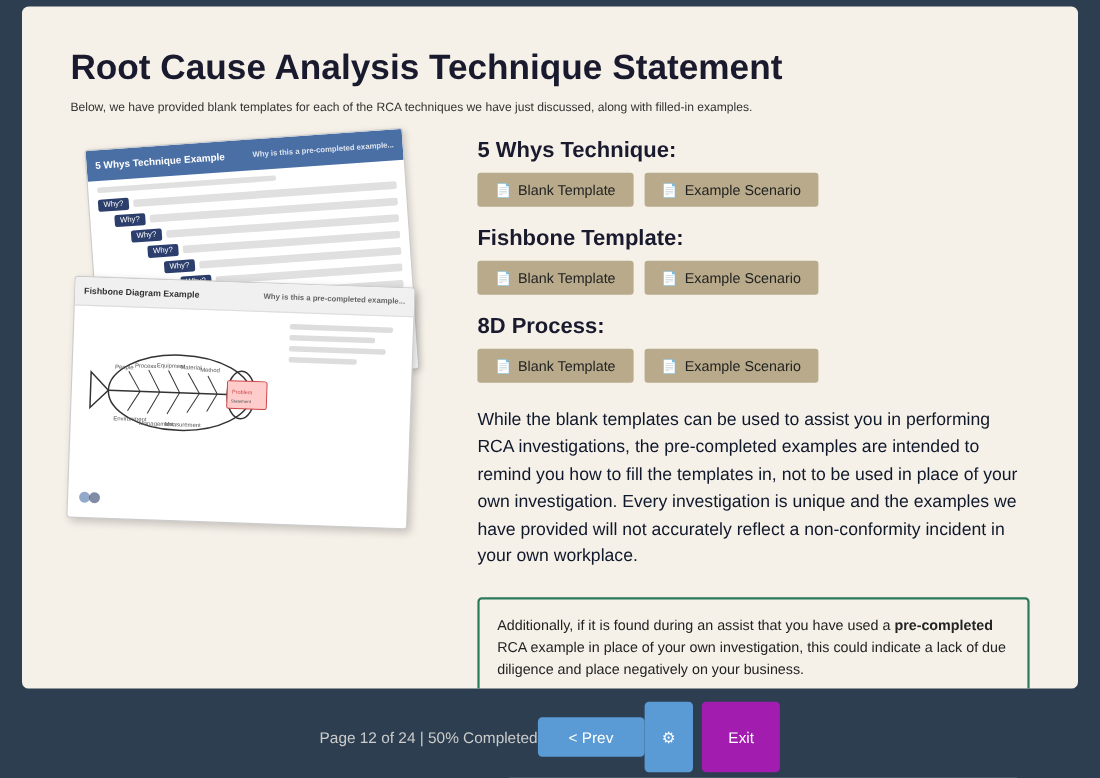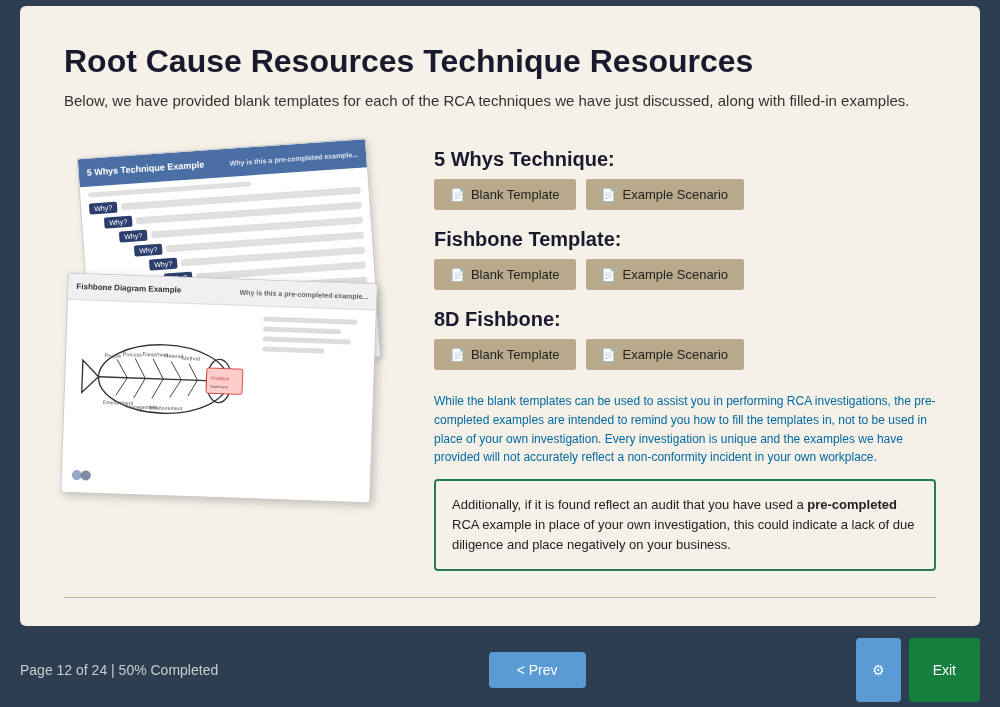--- a/index.html
+++ b/index.html
@@ -35,23 +35,23 @@
       overflow: hidden;
     }
     .slide-title {
       font-size: 32px;
       font-weight: bold;
       color: #1a1a2e;
       margin-bottom: 10px;
       line-height: 1.2;
     }
     .slide-subtitle {
-      font-size: 15px;
+      font-size: 11px;
       color: #333;
-      margin-bottom: 36px;
+      margin-bottom: 20px;
       line-height: 1.5;
     }
     .content-area {
       display: flex;
       flex: 1;
       gap: 30px;
     }
     .left-panel {
       width: 340px;
       flex-shrink: 0;
@@ -193,44 +193,44 @@
       border-radius: 3px;
       display: flex;
       align-items: center;
       gap: 6px;
     }
     .pdf-icon {
       font-size: 12px;
       color: #555;
     }
     .info-text {
-      font-size: 12px;
-      color: #0369a1;
+      font-size: 16px;
+      color: #0f172a;
       line-height: 1.55;
       margin-top: 4px;
-      margin-bottom: 12px;
+      margin-bottom: 24px;
     }
     .warning-box {
       border: 2px solid #2a7a5a;
       border-radius: 4px;
       padding: 14px 16px;
       font-size: 13px;
       color: #222;
       line-height: 1.55;
       background: transparent;
     }
     .warning-box strong {
       font-weight: bold;
     }
     
     .bottom-bar {
       width: 960px;
       display: flex;
       align-items: center;
-      justify-content: space-between;
+      justify-content: center;
       padding: 12px 0 0 0;
     }
     .page-info {
       color: #ccc;
       font-size: 14px;
     }
     .nav-buttons {
       display: flex;
       gap: 8px;
     }
@@ -250,42 +250,42 @@
     .settings-btn {
       background: #5b9bd5;
       color: white;
       border: none;
       padding: 10px 16px;
       font-size: 14px;
       border-radius: 4px;
       cursor: pointer;
     }
     .exit-btn {
-      background: #15803d;
+      background: #a21caf;
       color: white;
       border: none;
       padding: 24px 24px;
       font-size: 14px;
       border-radius: 4px;
       cursor: pointer;
     }
     .slide-divider {
       border: none;
       border-top: 1px solid #c8b89a;
       margin-top: auto;
       margin-bottom: 0;
       width: 100%;
     }
   </style>
 </head>
 <body>
 
 <div class="outer-wrapper">
   <div class="slide-container">
-    <h1 class="slide-title">Root Cause Resources Technique Resources</h1>
+    <h1 class="slide-title">Root Cause Analysis Technique Statement</h1>
     <p class="slide-subtitle">Below, we have provided blank templates for each of the RCA techniques we have just discussed, along with filled-in examples.</p>
 
     <div class="content-area">
 
       <div class="left-panel">
         <div class="doc-stack">
 
           <div class="doc-back">
             <div class="doc-back-header">
               <span>5 Whys Technique Example</span>
@@ -417,37 +417,37 @@
               <span>Blank Template</span>
             </button>
             <button class="resource-btn">
               <span class="pdf-icon">📄</span>
               <span>Example Scenario</span>
             </button>
           </div>
         </div>
 
         <div class="technique-section">
-          <div class="technique-label">8D Fishbone:</div>
+          <div class="technique-label">8D Process:</div>
           <div class="btn-group">
             <button class="resource-btn">
               <span class="pdf-icon">📄</span>
               <span>Blank Template</span>
             </button>
             <button class="resource-btn">
               <span class="pdf-icon">📄</span>
               <span>Example Scenario</span>
             </button>
           </div>
         </div>
 
         <p class="info-text">While the blank templates can be used to assist you in performing RCA investigations, the pre-completed examples are intended to remind you how to fill the templates in, not to be used in place of your own investigation. Every investigation is unique and the examples we have provided will not accurately reflect a non-conformity incident in your own workplace.</p>
 
         <div class="warning-box">
-          <span>Additionally, if it is found reflect an audit that you have used a </span><strong>pre-completed</strong><span> RCA example in place of your own investigation, this could indicate a lack of due diligence and place negatively on your business.</span>
+          <span>Additionally, if it is found during an assist that you have used a </span><strong>pre-completed</strong><span> RCA example in place of your own investigation, this could indicate a lack of due diligence and place negatively on your business.</span>
         </div>
       </div>
     </div>
 
     <hr class="slide-divider">
   </div>
 
   <div class="bottom-bar">
     <span class="page-info">Page 12 of 24 | 50% Completed</span>
     <div class="nav-buttons">

